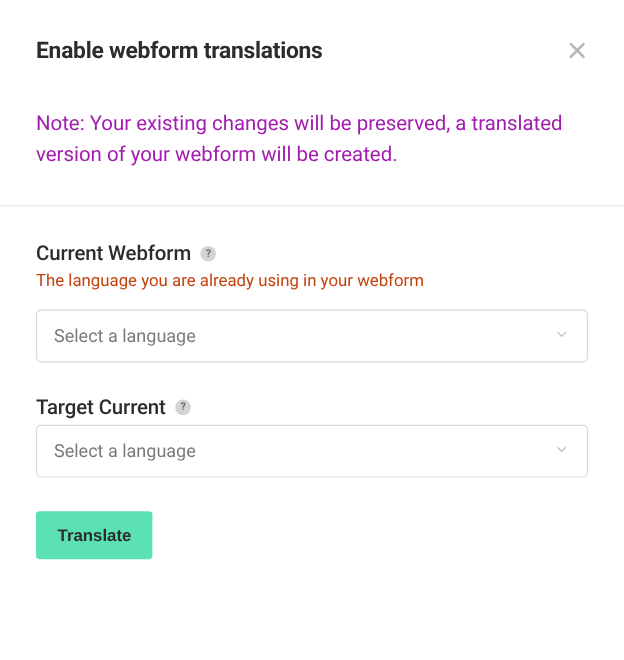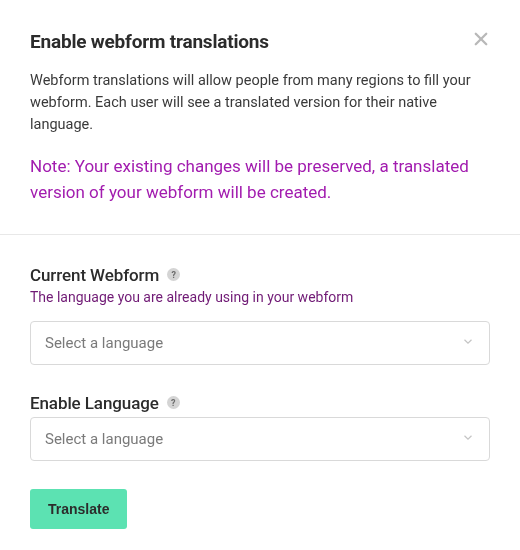--- a/index.html
+++ b/index.html
@@ -14,22 +14,22 @@
       background: #ffffff;
       color: #2c2c2c;
       overflow: hidden;
     }
     .header-section {
       padding: 30px 30px 28px 30px;
     }
     .title-row {
       display: flex;
       justify-content: space-between;
-      align-items: flex-start;
-      margin-bottom: 17px;
+      align-items: flex-end;
+      margin-bottom: 38px;
     }
     .modal-title {
       font-size: 19px;
       font-weight: 700;
       color: #2c2c2c;
       letter-spacing: -0.2px;
     }
     .close-button {
       background: none;
       border: none;
@@ -87,21 +87,21 @@
       height: 13px;
       border-radius: 50%;
       background: #d4d4d4;
       color: #6b6b6b;
       font-size: 9px;
       font-weight: 700;
       cursor: help;
     }
     .field-description {
       font-size: 14px;
-      color: #701a75;
+      color: #c2410c;
       margin-bottom: 16px;
     }
     .select-wrapper {
       position: relative;
       border: 1px solid #d9d9d9;
       border-radius: 4px;
       height: 44px;
       display: flex;
       align-items: center;
       padding: 0 40px 0 14px;
@@ -143,21 +143,20 @@
     <h2 class="modal-title">Enable webform translations</h2>
     <button class="close-button">
       <span>
         <svg viewBox="0 0 24 24" fill="none" stroke="currentColor" stroke-width="3" stroke-linecap="round">
           <line x1="5" y1="5" x2="19" y2="19"></line>
           <line x1="19" y1="5" x2="5" y2="19"></line>
         </svg>
       </span>
     </button>
   </div>
-  <p class="description">Webform translations will allow people from many regions to fill your webform. Each user will see a translated version for their native language.</p>
   <p class="note">Note: Your existing changes will be preserved, a translated version of your webform will be created.</p>
 </div>
 
 <hr class="divider">
 
 <div class="form-section">
   <div class="field-group">
     <div class="field-label-row">
       <label class="field-label">Current Webform</label>
       <span class="help-badge">?</span>
@@ -168,21 +167,21 @@
       <span class="chevron-icon">
         <svg viewBox="0 0 24 24" fill="none" stroke="currentColor" stroke-width="2">
           <polyline points="6 9 12 15 18 9"></polyline>
         </svg>
       </span>
     </div>
   </div>
 
   <div class="field-group">
     <div class="field-label-row">
-      <label class="field-label">Enable Language</label>
+      <label class="field-label">Target Current</label>
       <span class="help-badge">?</span>
     </div>
     <div class="select-wrapper">
       <span class="select-placeholder">Select a language</span>
       <span class="chevron-icon">
         <svg viewBox="0 0 24 24" fill="none" stroke="currentColor" stroke-width="2">
           <polyline points="6 9 12 15 18 9"></polyline>
         </svg>
       </span>
     </div>

